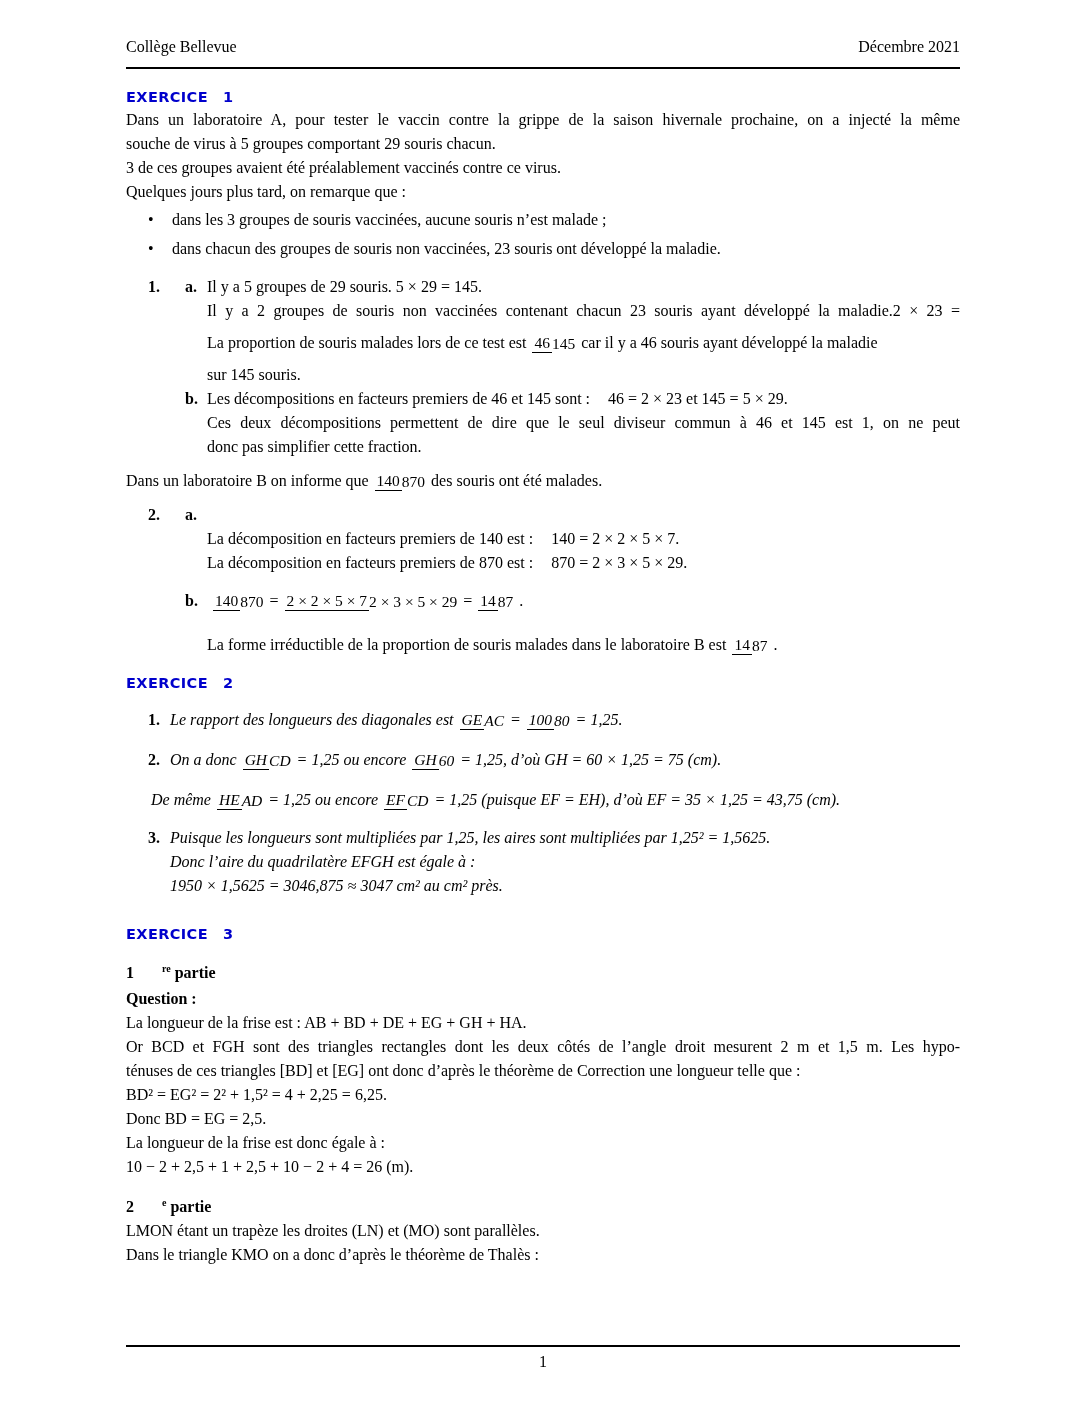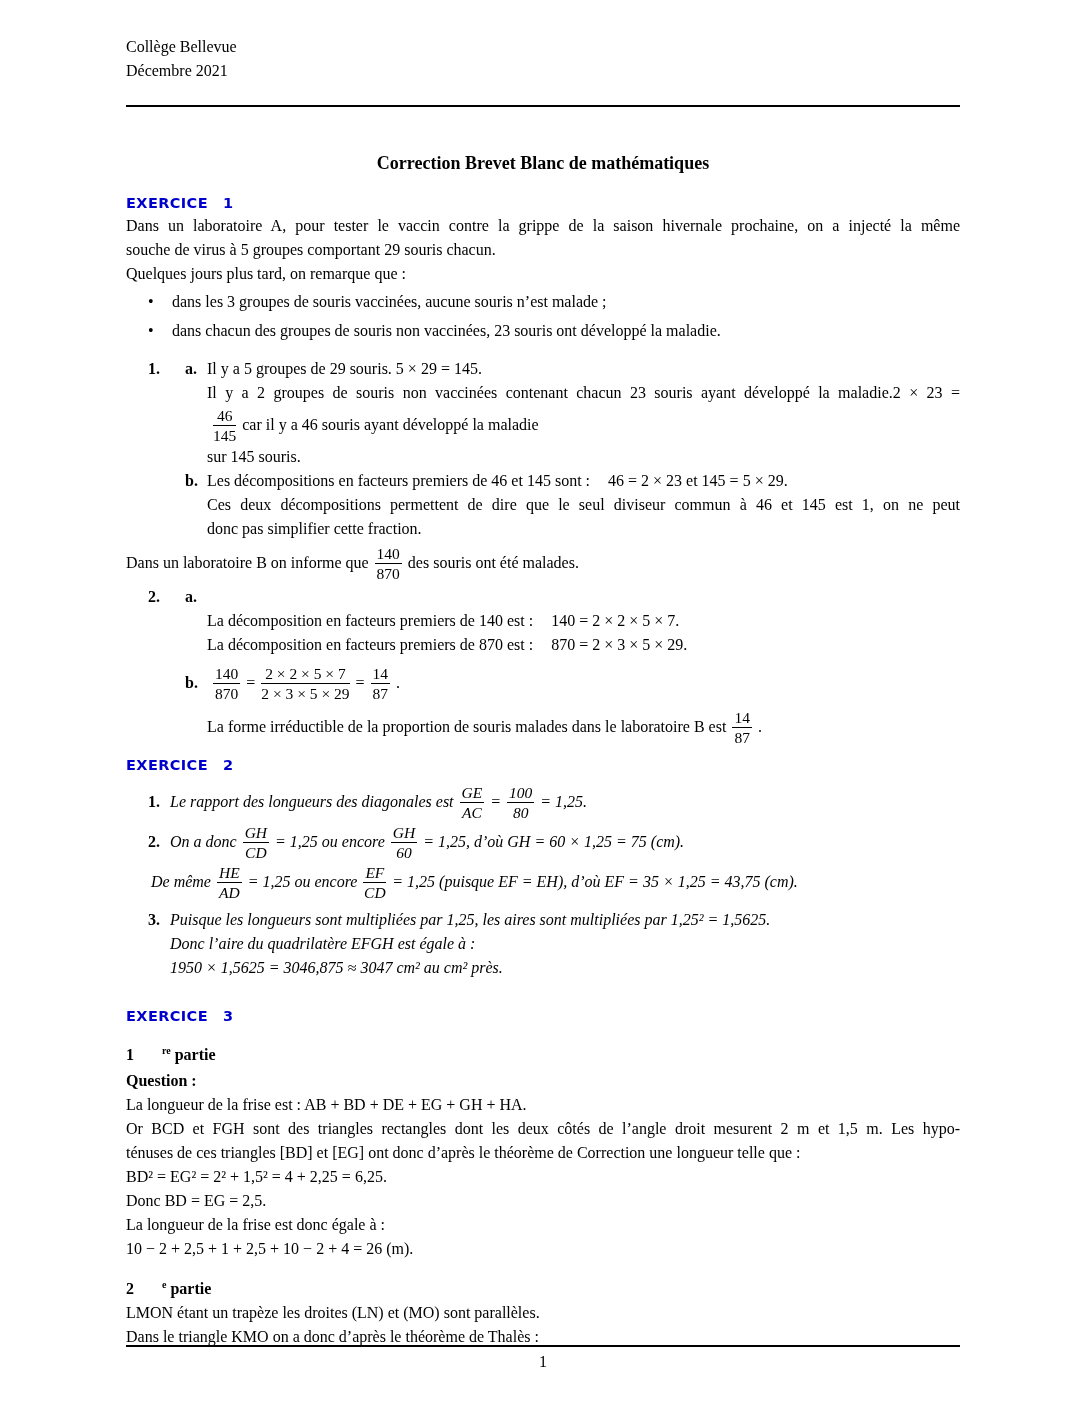--- a/index.html
+++ b/index.html
@@ -6,21 +6,21 @@
   *{ box-sizing:border-box; }
   html,body{ margin:0; padding:0; }
   body{
     width:1088px; height:1408px; background:#ffffff; position:relative;
     font-family:"Liberation Serif", serif; font-size:16px; color:var(--ink);
     line-height:24px;
   }
   .content{ position:absolute; left:126px; top:0; width:834px; padding-top:35px; }
 
   
-  .hdr{ display:flex; justify-content:space-between; border-bottom:2px solid #000; padding-bottom:22px;flex-direction:column; }
+  .hdr{ display:flex; justify-content:space-between; border-bottom:2px solid #000; padding-bottom:8px; }
   .hdr span{ font-size:16px; }
 
   
   .title{ text-align:center; font-weight:bold; font-size:18px; margin-top:44px; }
 
   
   .exh{ color:var(--ex-color); font-family:"DejaVu Sans", sans-serif; font-weight:bold;
         font-size:14.5px; letter-spacing:.4px; margin-top:20px; line-height:17px; }
   .exh .num{ margin-left:15px; }
 
@@ -39,21 +39,21 @@
   .enum .lt{ width:22px; font-weight:bold; flex:none; }
   .enum .bd{ flex:1; min-width:0; }
   .enum2{ display:flex; margin-left:22px; align-items:flex-start; }
   .enum2 .no{ width:22px; font-weight:bold; flex:none; }
   .enum2 .bd{ flex:1; min-width:0;font-style:italic; }
   .tall .no,.tall .lt{ line-height:40px; }
   .tall48 .no,.tall48 .lt{ line-height:48px; }
   .pt24{ padding-top:24px; }
 
   
-  .fr{ display:inline-flex; flex-direction:column; vertical-align:middle; text-align:center;
+  .fr{ display:inline-flex; vertical-align:middle; text-align:center;
        margin:0 6px; line-height:17px; font-size:15.5px; }
   .fr .n{ display:block; border-bottom:1.3px solid #000; padding:0 2px 1px; }
   .fr .d{ display:block; padding-top:1px; }
   .frline{ display:flex; align-items:center; min-height:40px; flex-wrap:wrap; }
   .frline.h48{ min-height:48px; }
   .frline > span.txt{ white-space:pre; }
 
   .gap{ margin-left:18px; }
   .outdent{ margin-left:-19px; }
   .bold{ font-weight:bold; }
@@ -67,46 +67,47 @@
 </head>
 <body>
 
 <div class="content">
 
   <div class="hdr">
     <span>Collège Bellevue</span>
     <span>Décembre 2021</span>
   </div>
 
-  <div class="title">Correction Brevet Blanc de mathématiques</div>
 
   <div class="exh">
     <span>EXERCICE</span><span class="num">1</span>
   </div>
 
   <div class="jl mt2">Dans un laboratoire A, pour tester le vaccin contre la grippe de la saison hivernale prochaine, on a injecté la même</div>
   <div>souche de virus à 5 groupes comportant 29 souris chacun.</div>
+  <div>3 de ces groupes avaient été préalablement vaccinés contre ce virus.</div>
   <div>Quelques jours plus tard, on remarque que :</div>
 
   <div class="bul mt8">
     <span class="dot">•</span>
     <span>dans les 3 groupes de souris vaccinées, aucune souris n’est malade ;</span>
   </div>
   <div class="bul">
     <span class="dot">•</span>
     <span>dans chacun des groupes de souris non vaccinées, 23 souris ont développé la maladie.</span>
   </div>
 
   <div class="enum mt14">
     <span class="no">1.</span>
     <span class="lt">a.</span>
     <div class="bd">
       <div>Il y a 5 groupes de 29 souris. 5 × 29 = 145.</div>
       <div class="jl">Il y a 2 groupes de souris non vaccinées contenant chacun 23 souris ayant développé la maladie.2 × 23 =</div>
       <div class="frline">
+        <span class="txt">La proportion de souris malades lors de ce test est</span>
         <span class="fr">
             <span class="n">46</span>
             <span class="d">145</span>
           </span>
         <span class="txt">car il y a 46 souris ayant développé la maladie</span>
       </div>
       <div>sur 145 souris.</div>
     </div>
   </div>
 

